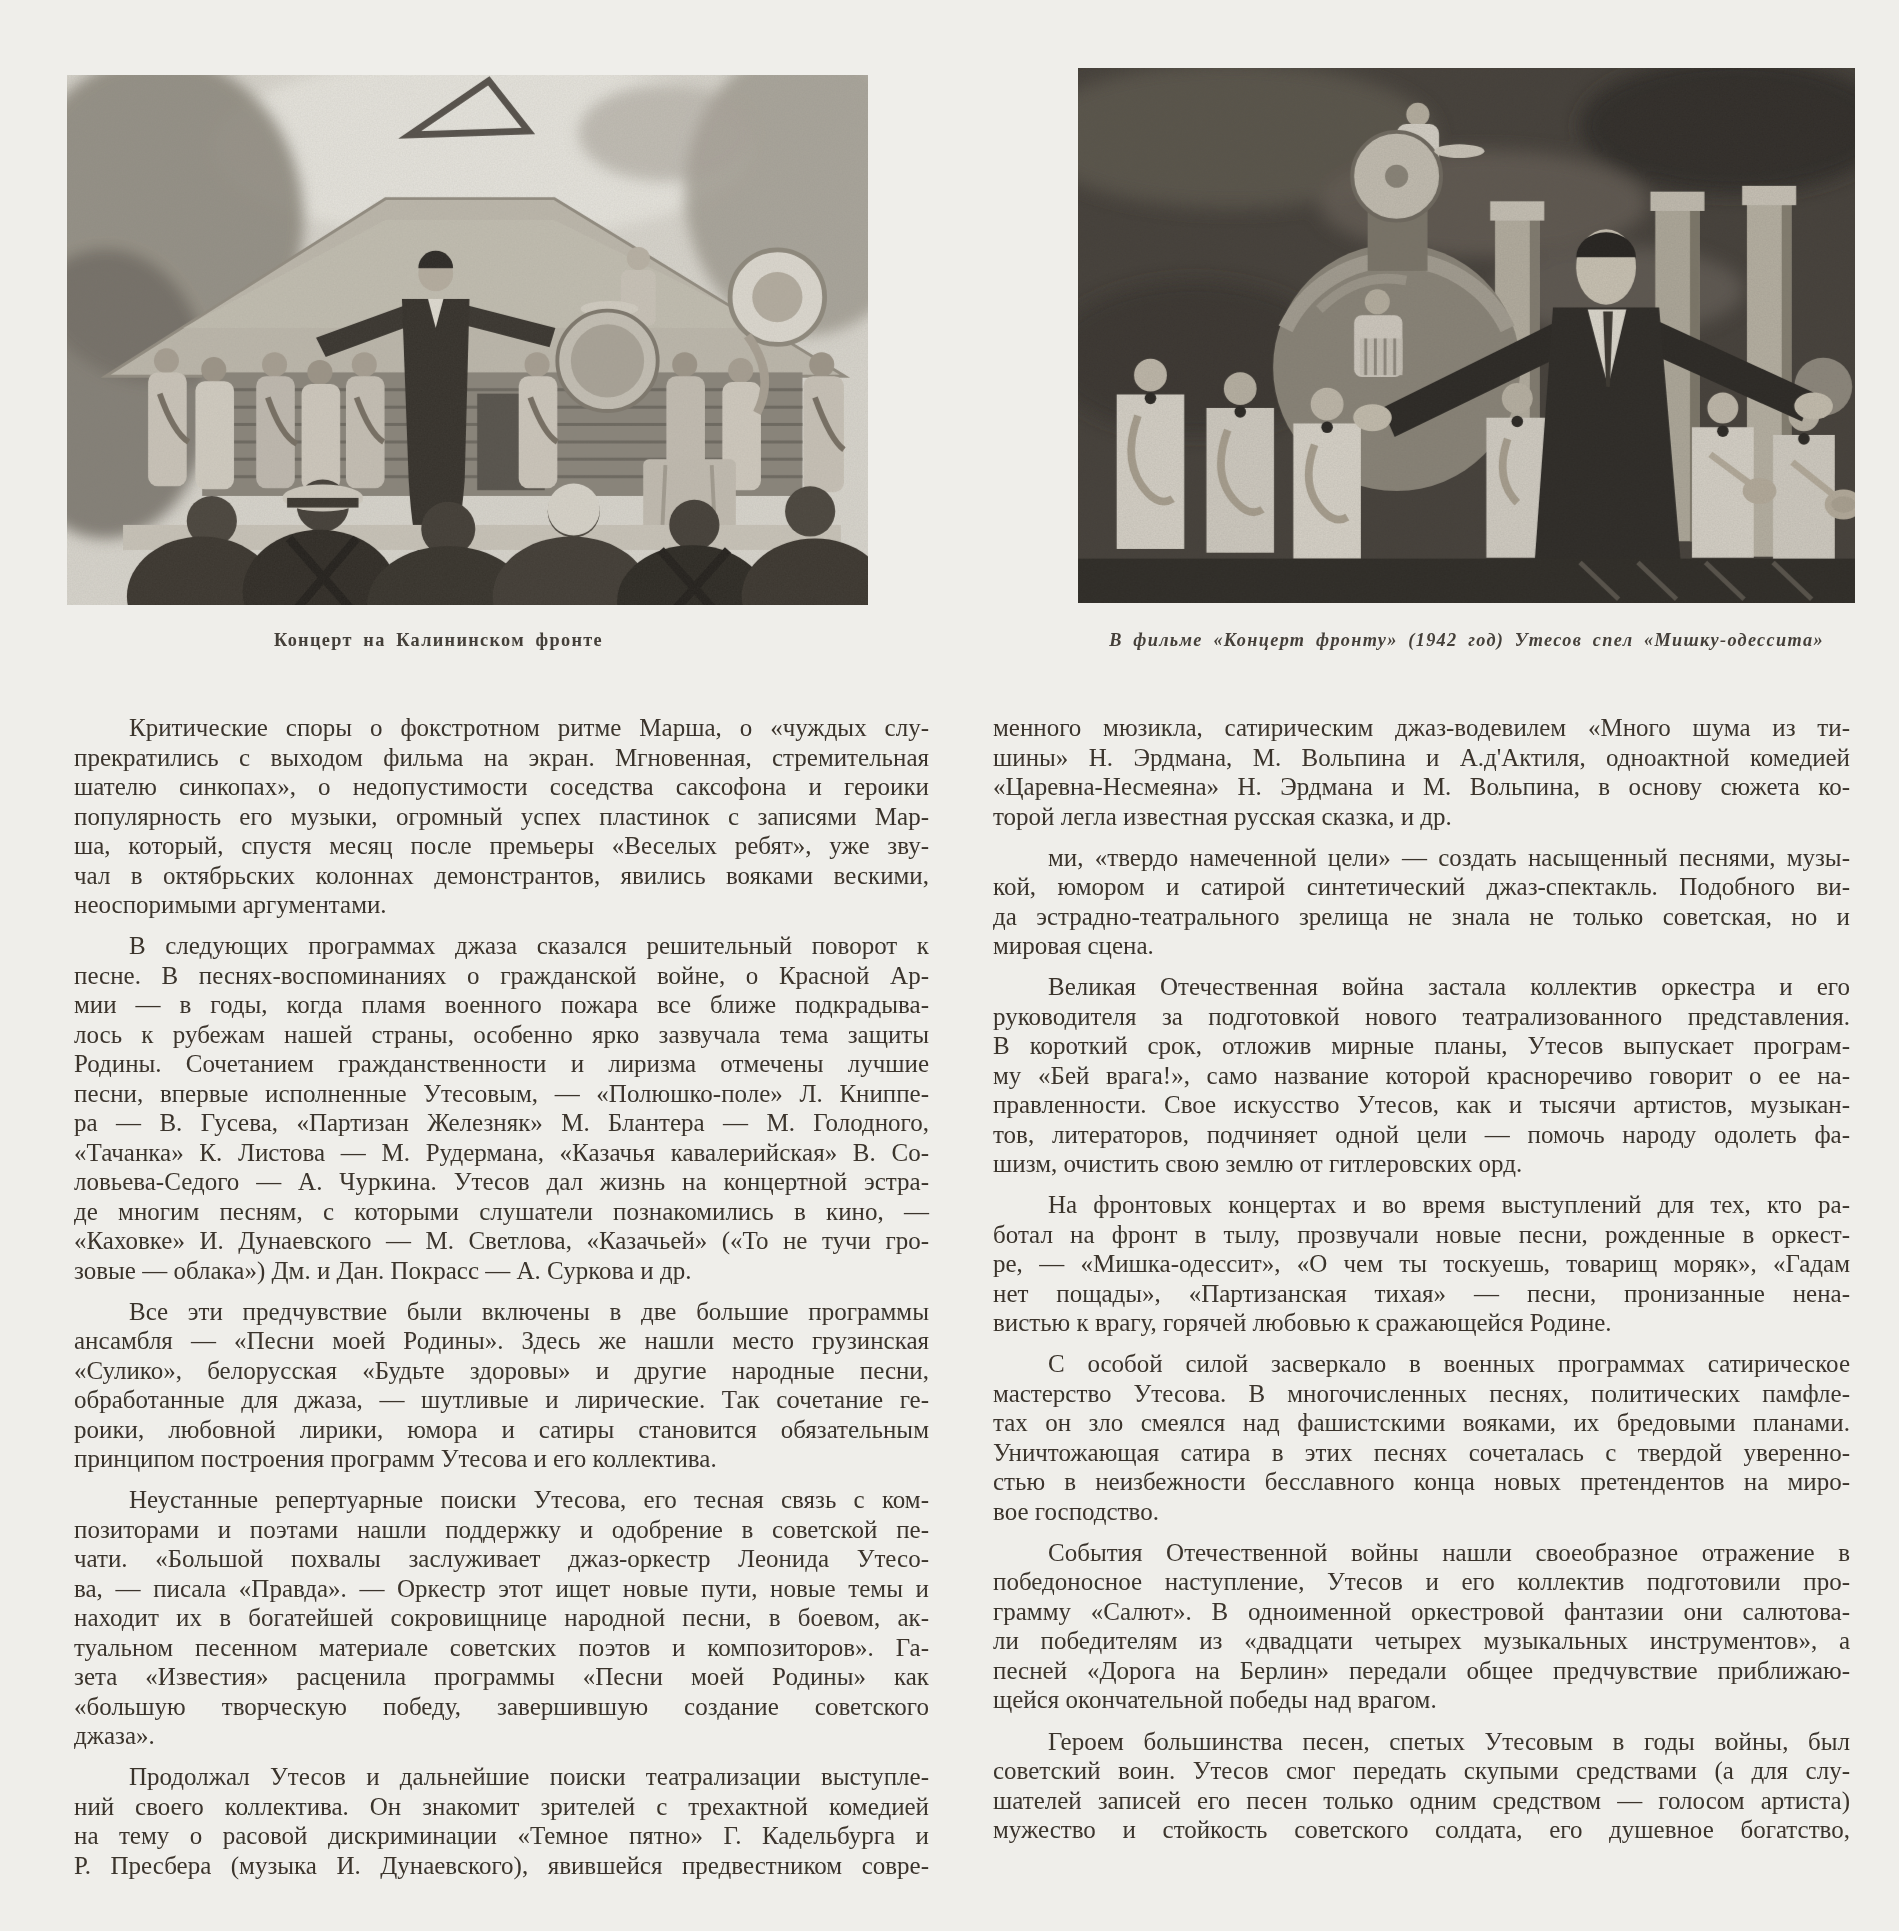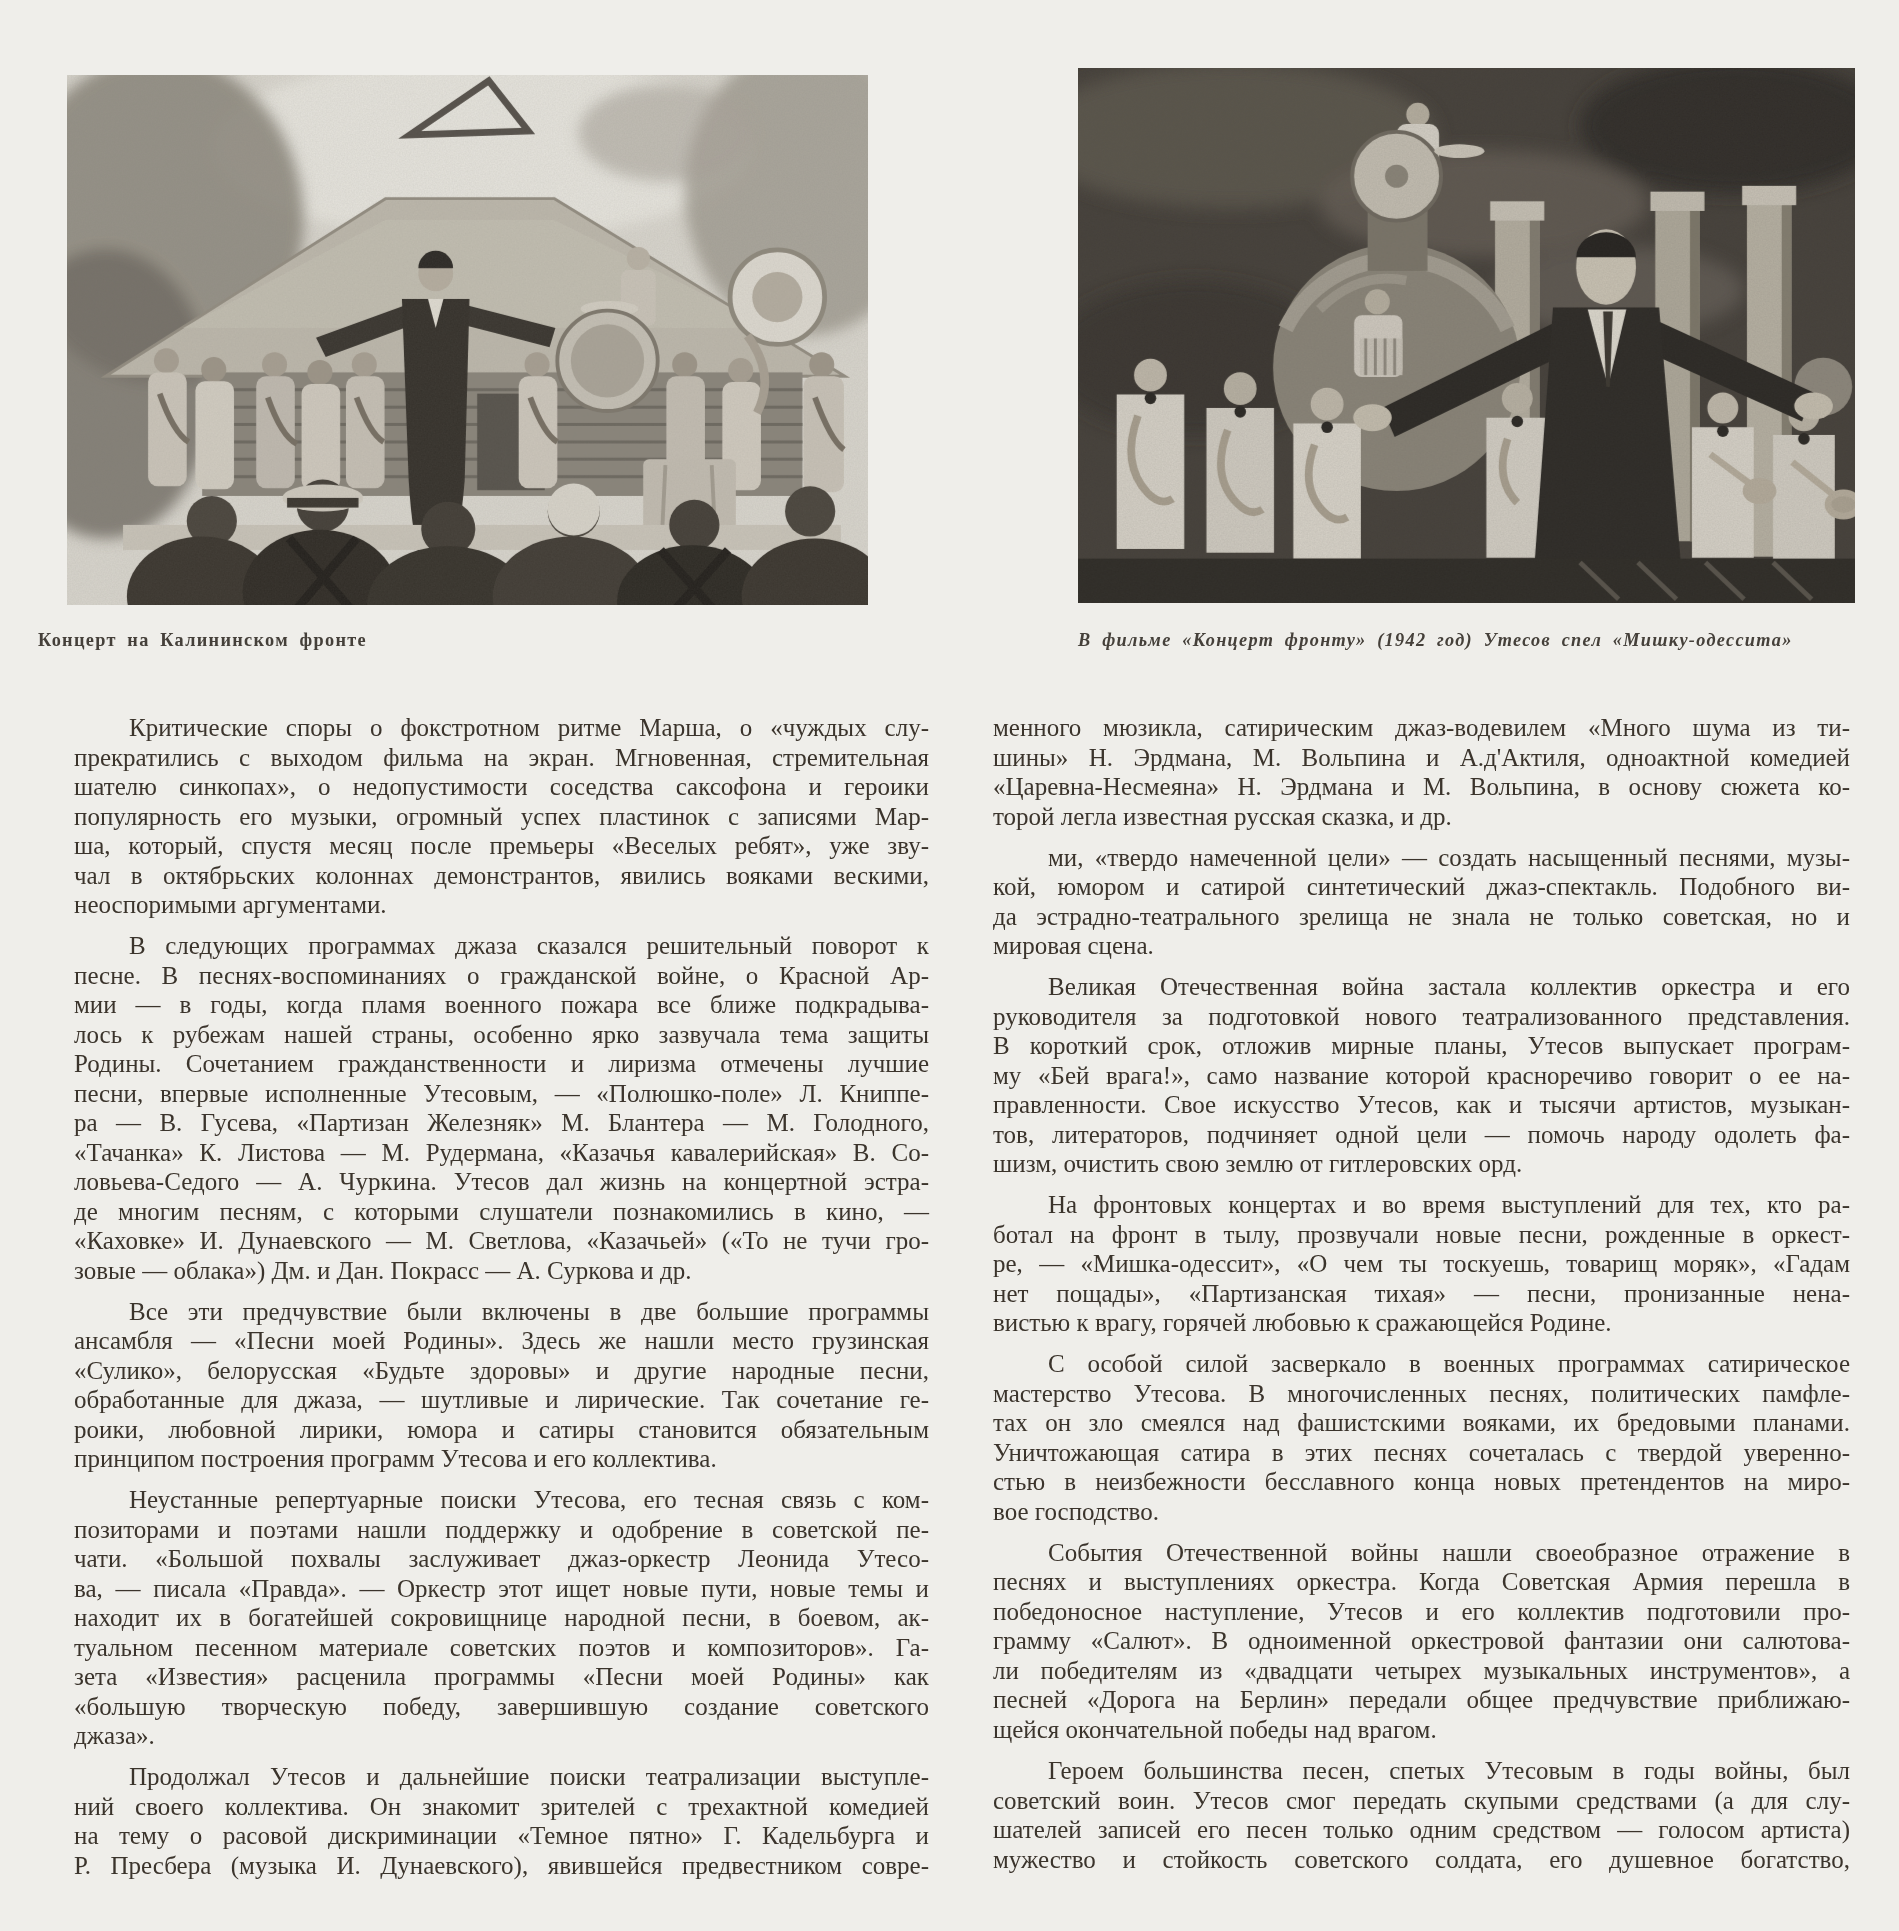--- a/index.html
+++ b/index.html
@@ -13,21 +13,21 @@
   .page{position:relative;width:1899px;height:1931px;}
 
   
   .photo{position:absolute;overflow:hidden;background:#d6d3cb;}
   .photo svg{display:block;width:100%;height:100%;}
   .photo-left{left:67px;top:75px;width:801px;height:530px;}
   .photo-right{left:1078px;top:68px;width:777px;height:535px;}
 
   .caption{
     position:absolute;top:630px;
-    text-align:left;
+    text-align:center;
     font-size:18.3px;font-weight:bold;
     letter-spacing:1.3px;word-spacing:4.8px;
     color:#45403a;
   }
   .caption-left{left:38px;width:801px;}
   .caption-right{left:1078px;width:777px;font-style:italic;}
 
   
   .col{
     position:absolute;top:713px;
@@ -364,21 +364,20 @@
       <div class="para indent">
         <div class="line">С особой силой засверкало в военных программах сатирическое</div>
         <div class="line">мастерство Утесова. В многочисленных песнях, политических памфле-</div>
         <div class="line">тах он зло смеялся над фашистскими вояками, их бредовыми планами.</div>
         <div class="line">Уничтожающая сатира в этих песнях сочеталась с твердой уверенно-</div>
         <div class="line">стью в неизбежности бесславного конца новых претендентов на миро-</div>
         <div class="line last">вое господство.</div>
       </div>
       <div class="para indent">
         <div class="line">События Отечественной войны нашли своеобразное отражение в</div>
-        <div class="line">песнях и выступлениях оркестра. Когда Советская Армия перешла в</div>
         <div class="line">победоносное наступление, Утесов и его коллектив подготовили про-</div>
         <div class="line">грамму «Салют». В одноименной оркестровой фантазии они салютова-</div>
         <div class="line">ли победителям из «двадцати четырех музыкальных инструментов», а</div>
         <div class="line">песней «Дорога на Берлин» передали общее предчувствие приближаю-</div>
         <div class="line last">щейся окончательной победы над врагом.</div>
       </div>
       <div class="para indent">
         <div class="line">Героем большинства песен, спетых Утесовым в годы войны, был</div>
         <div class="line">советский воин. Утесов смог передать скупыми средствами (а для слу-</div>
         <div class="line">шателей записей его песен только одним средством — голосом артиста)</div>

